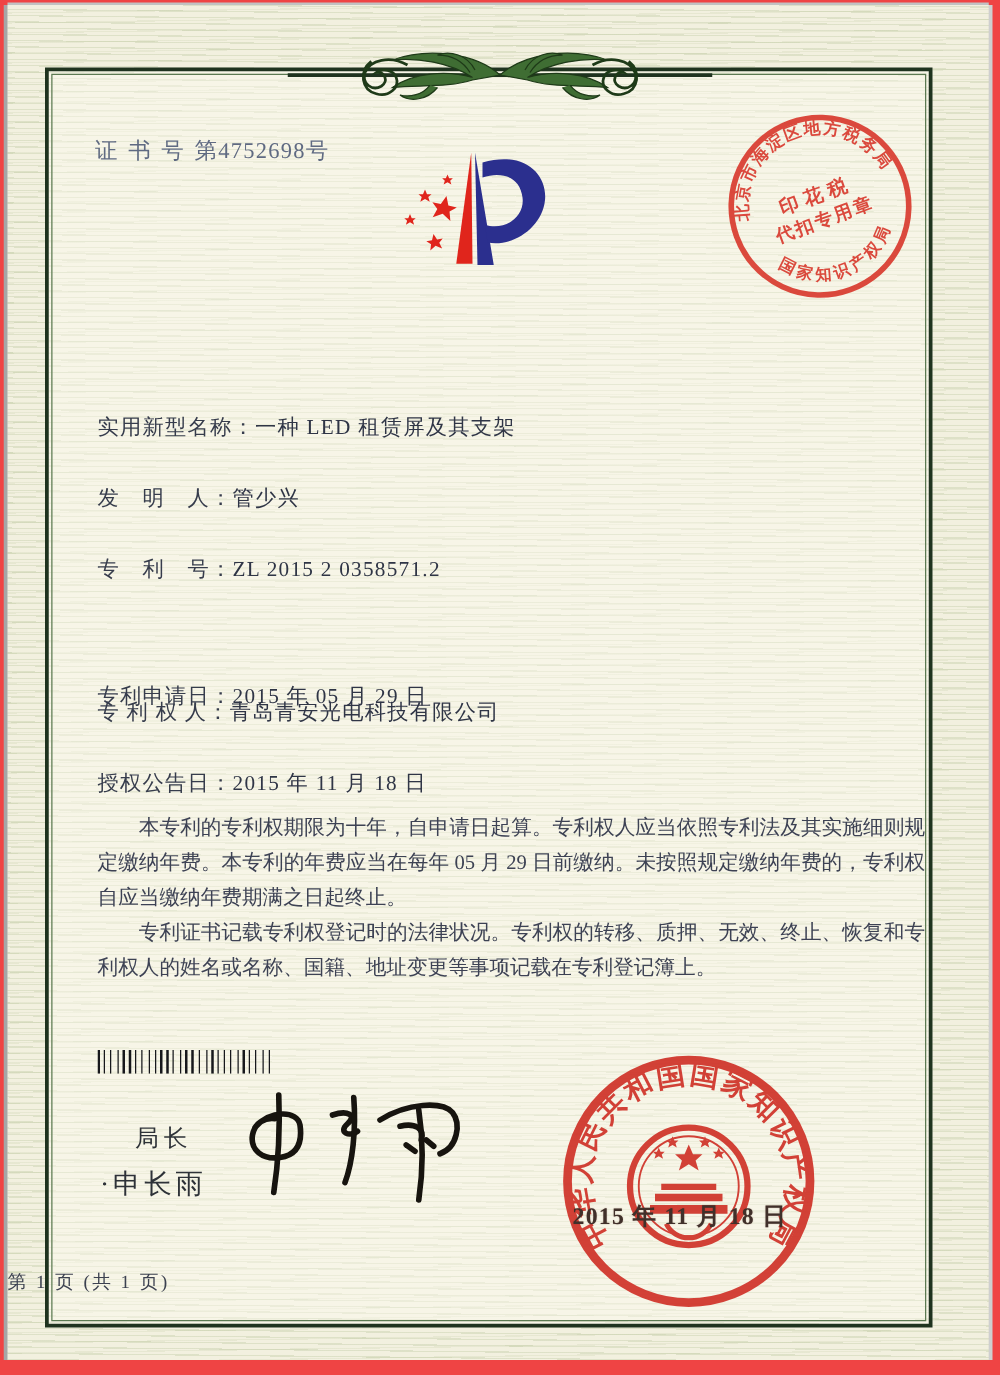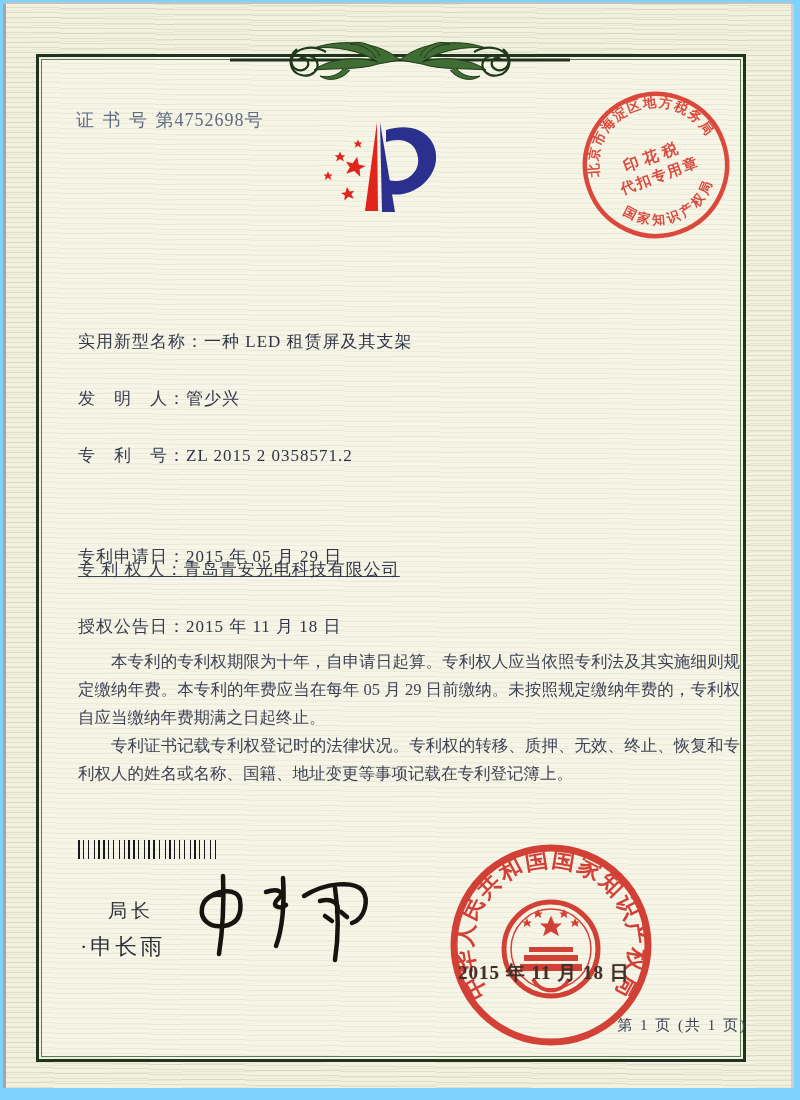--- a/index.html
+++ b/index.html
@@ -1,37 +1,37 @@
 <!DOCTYPE html>
 <html><head>
 <meta charset="utf-8">
 <style>
   html,body{margin:0;padding:0;background:#e6e6e6;}
-  .scan{position:relative;width:800px;height:1100px;background:#7dd3fc;overflow:hidden;
+  .scan{position:relative;width:800px;height:1100px;background:#ef4444;overflow:hidden;
         font-family:"Liberation Serif","DejaVu Serif",serif;}
   .paper{position:absolute;left:6px;top:4px;right:9px;bottom:12px;
          background:
            repeating-linear-gradient(0.6deg, rgba(140,164,104,0.20) 0 1px, rgba(0,0,0,0) 1px 5px),
            repeating-linear-gradient(-0.8deg, rgba(150,170,110,0.12) 0 1px, rgba(0,0,0,0) 1px 8px),
            #f2f0df;
          box-shadow:-3px 0 0 #a6a6a6, 0 -2px 0 #c2c2c2, 3px 0 0 #cfcfcf;}
   .frame{position:absolute;left:30px;top:50px;width:704px;height:1002px;
          border:3px solid #1f331f;background:rgba(255,253,244,0.42);}
   .frame::before{content:"";position:absolute;inset:2px;border:1px solid #5c7a52;pointer-events:none;}
   .abs{position:absolute;}
   .cert-no{left:70px;top:104px;font-size:18px;color:#5f6a82;letter-spacing:2px;}
   .cert-no .num{letter-spacing:1px;}
   .title{left:0;top:212px;width:794px;text-align:center;font-size:42px;font-weight:bold;
          color:#141414;letter-spacing:10px;}
   .field{left:72px;font-size:17px;color:#363c4c;letter-spacing:1px;white-space:nowrap;}
   .field .val{color:#2f3546;}
   .paras{left:72px;width:662px;top:644px;font-size:16.5px;line-height:28px;color:#3d4254;
          text-align:justify;}
   .paras p{margin:0;text-indent:2em;}
-  .footer{left:17px;top:1012px;width:724px;text-align:right;font-size:15px;color:#3c4150;letter-spacing:2px;}
+  .footer{left:0;top:1012px;width:724px;text-align:left;font-size:15px;color:#3c4150;letter-spacing:2px;}
   .sig-role{left:102px;top:894px;font-size:19px;color:#2e3238;letter-spacing:4px;}
   .sig-name{left:74px;top:928px;font-size:22px;color:#2e3238;letter-spacing:3px;}
   .seal-date{left:452px;top:956px;font-size:19px;color:#40302a;letter-spacing:1px;font-weight:bold;
              text-shadow:0 0 1px rgba(90,40,30,.4);}
   svg text{font-family:"Liberation Serif","DejaVu Serif",serif;}
 </style>
 </head>
 <body>
 
 <div class="scan">
@@ -104,21 +104,21 @@
     </div>
     <div class="abs field" style="top:383px;">
       <span>发　明　人：</span><span class="val">管少兴</span>
     </div>
     <div class="abs field" style="top:440px;">
       <span>专　利　号：</span><span class="val">ZL 2015 2 0358571.2</span>
     </div>
     <div class="abs field" style="top:497px;margin-top:44px;">
       <span>专利申请日：</span><span class="val">2015 年 05 月 29 日</span>
     </div>
-    <div class="abs field" style="top:554px;text-decoration:underline;">
+    <div class="abs field" style="top:554px;">
       <span>专 利 权 人：</span><span class="val">青岛青安光电科技有限公司</span>
     </div>
     <div class="abs field" style="top:611px;">
       <span>授权公告日：</span><span class="val">2015 年 11 月 18 日</span>
     </div>
 
     <div class="abs paras">
       <p>本专利的专利权期限为十年，自申请日起算。专利权人应当依照专利法及其实施细则规定缴纳年费。本专利的年费应当在每年 05 月 29 日前缴纳。未按照规定缴纳年费的，专利权自应当缴纳年费期满之日起终止。</p>
       <p>专利证书记载专利权登记时的法律状况。专利权的转移、质押、无效、终止、恢复和专利权人的姓名或名称、国籍、地址变更等事项记载在专利登记簿上。</p>
     </div>

